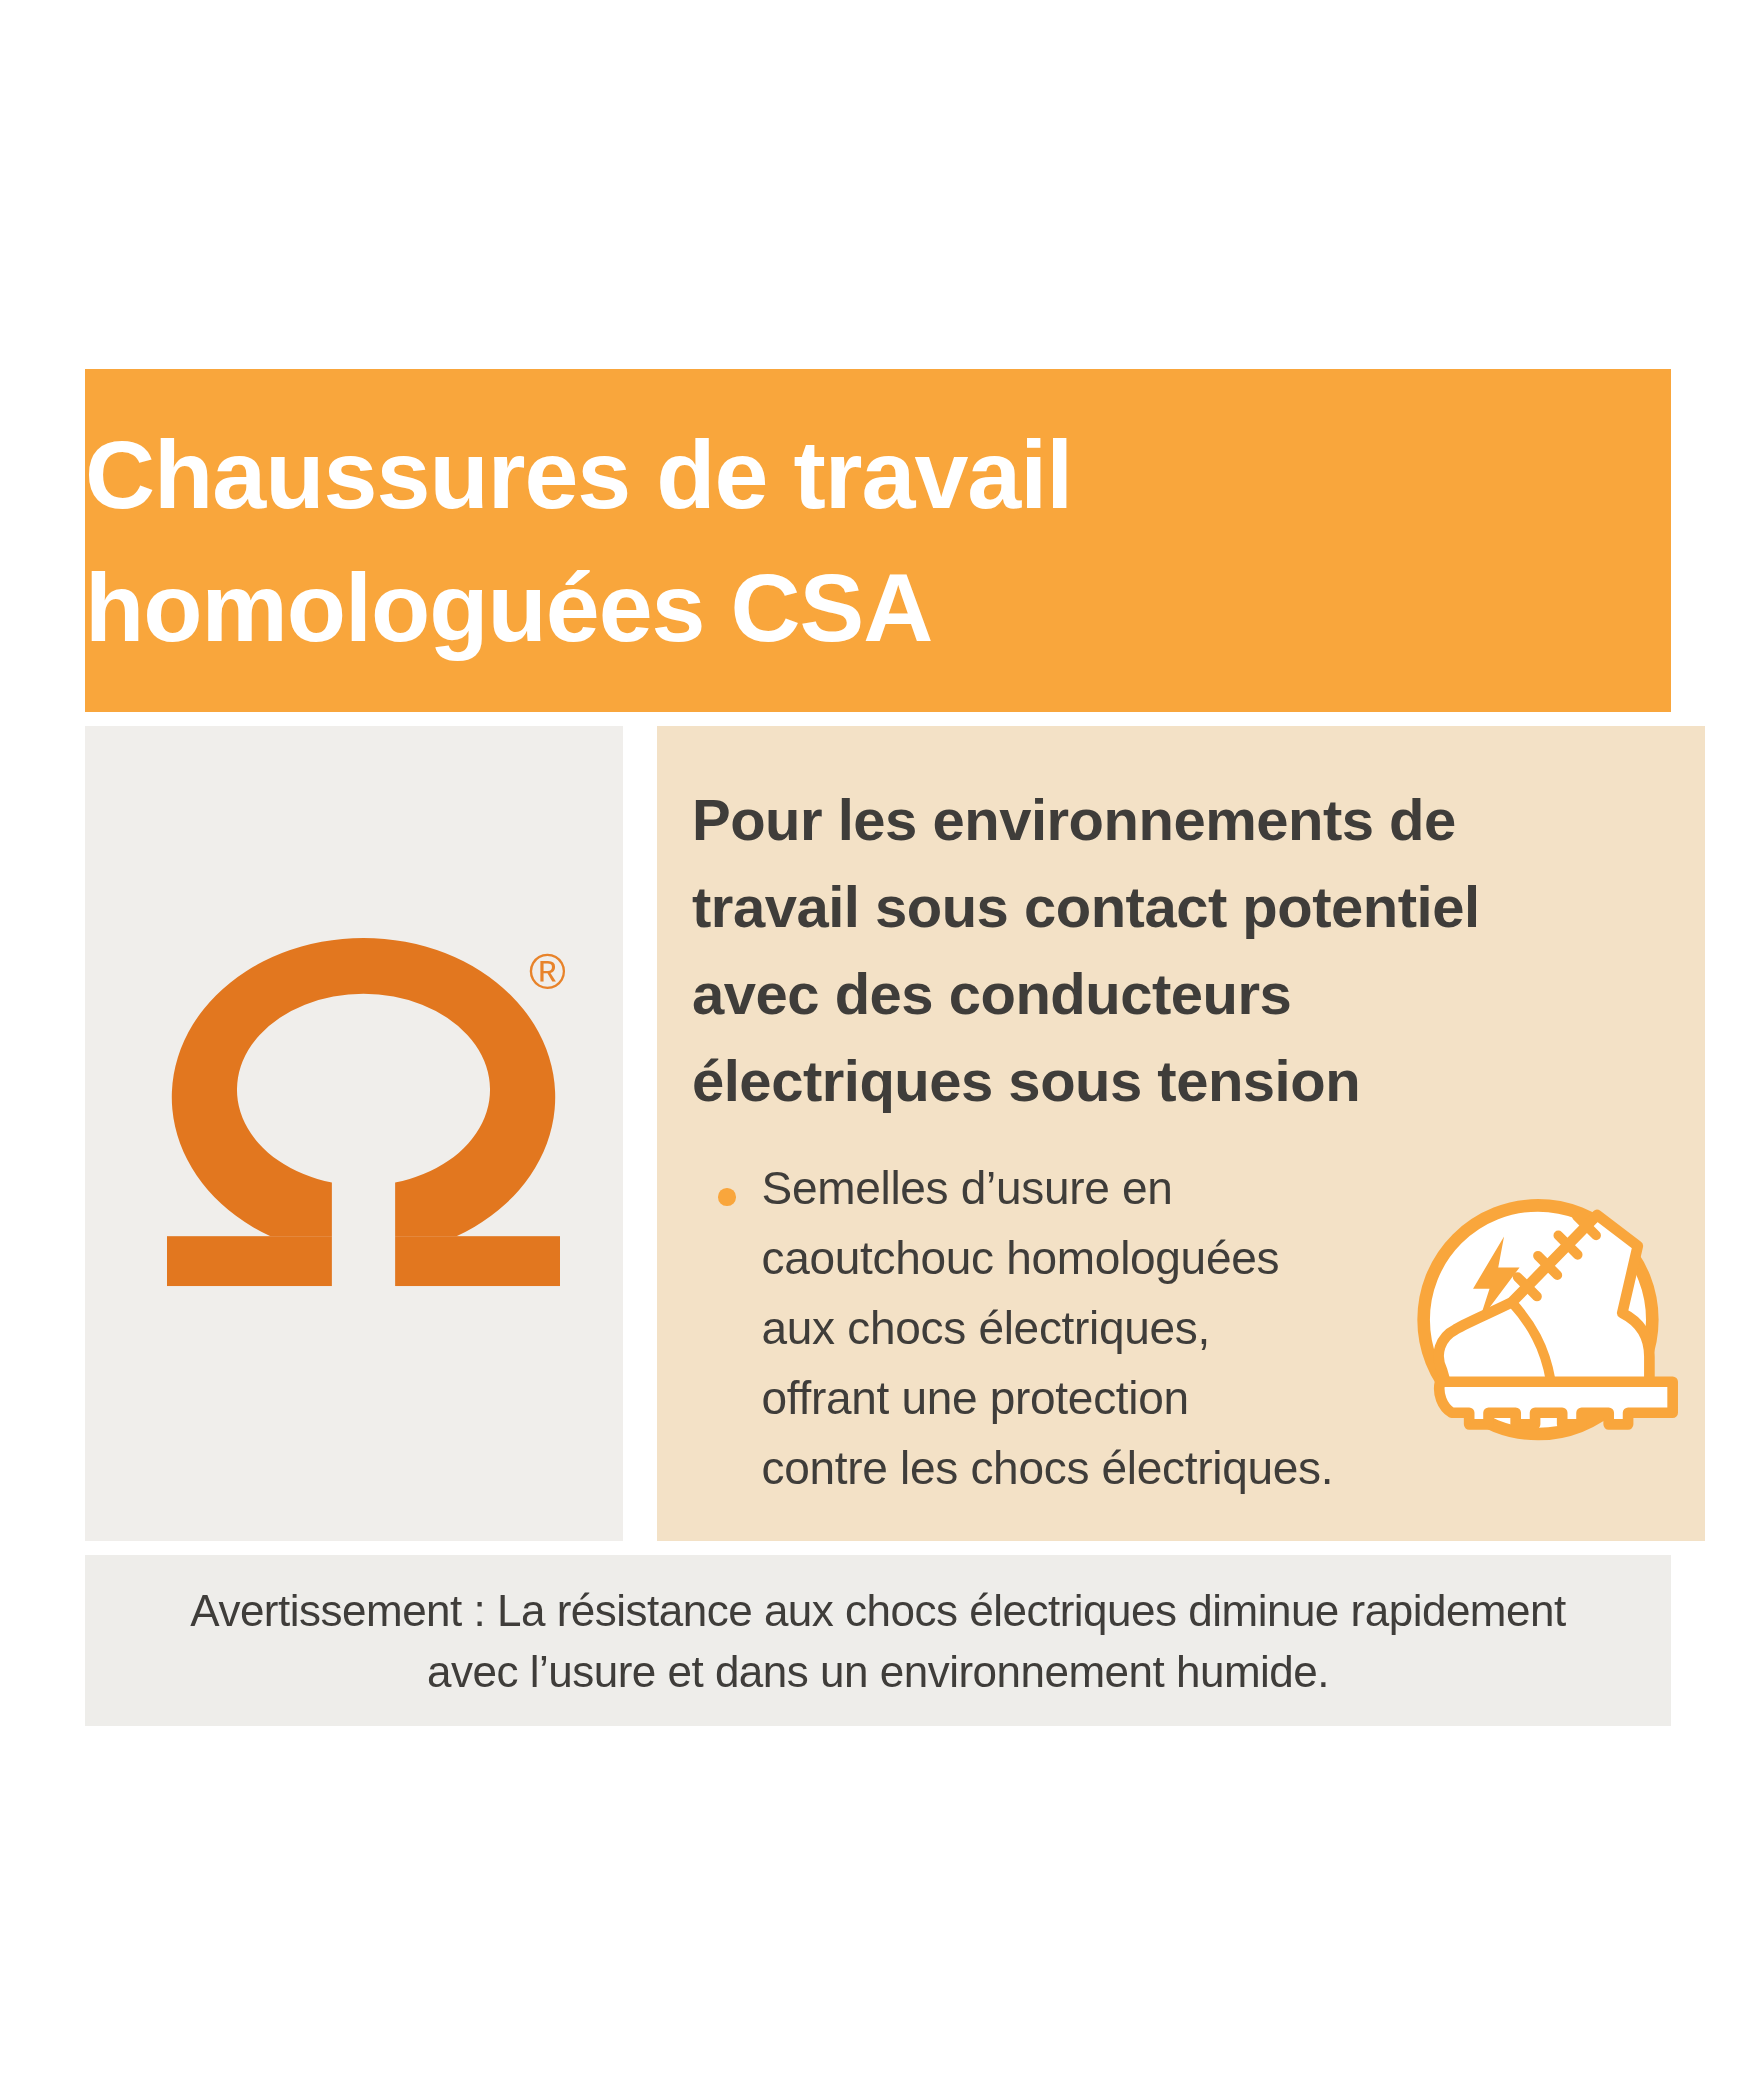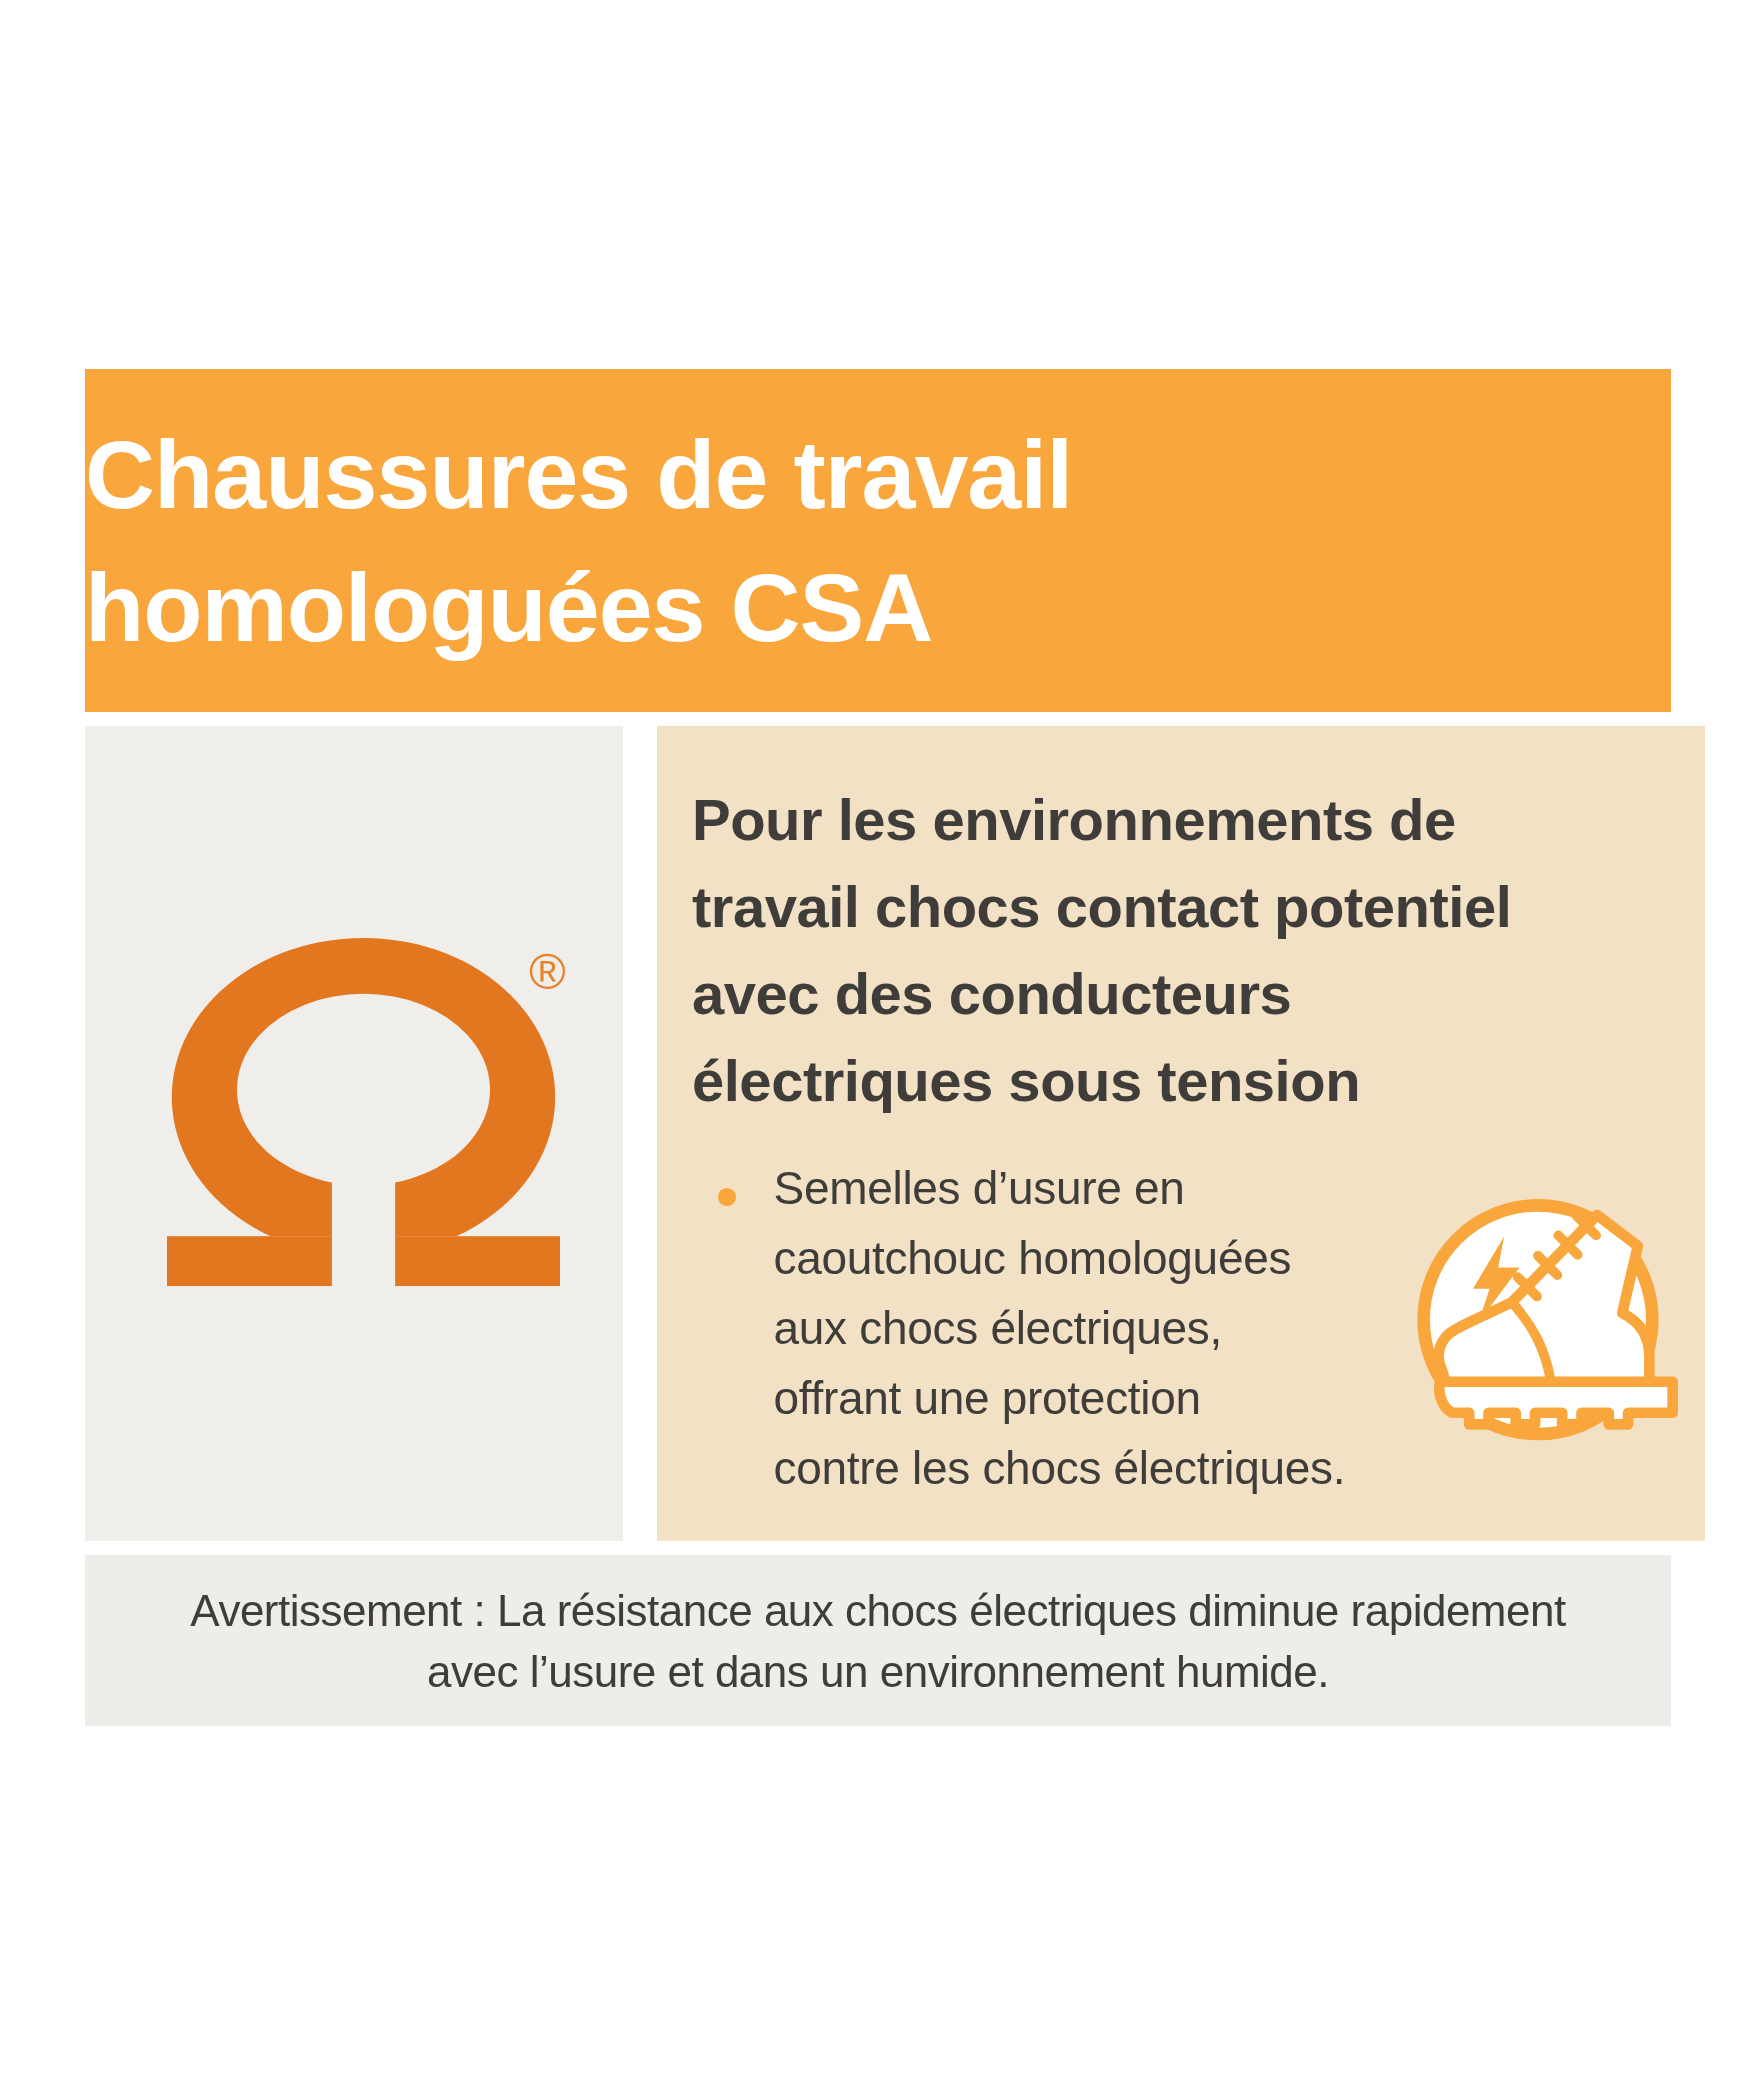--- a/index.html
+++ b/index.html
@@ -54,21 +54,21 @@
   .heading-line{
     color:var(--text-dark);
     font-size:58px;font-weight:700;line-height:87px;letter-spacing:-0.5px;
     white-space:nowrap;
   }
   .bullet-row{position:absolute;left:61px;top:427px;display:flex;align-items:flex-start;}
   .bullet-dot{
     width:17.5px;height:17.5px;border-radius:50%;
     background:var(--orange);margin-top:35px;flex:0 0 auto;
   }
-  .bullet-text{margin-left:38px;}
+  .bullet-text{margin-left:26px;}
   .bullet-line{
     color:var(--text-dark);
     font-size:46px;font-weight:400;line-height:70px;letter-spacing:-0.3px;
     white-space:nowrap;
   }
   .boot-badge{position:absolute;left:740px;top:460px;width:311px;height:281px;overflow:visible;}
   .badge-ring{fill:var(--white);stroke:var(--orange);stroke-width:13px;}
   .bolt-fill{fill:var(--orange);}
   .boot-part{
     fill:var(--white);stroke:var(--orange);stroke-width:11px;
@@ -105,21 +105,21 @@
       <path class="omega-fill" d="M 108 313 A 200 166 0 1 1 302 313 L 238 313 L 238 257 A 132 100 0 1 0 172 257 L 172 313 Z"></path>
       <rect class="omega-fill" x="0" y="313" width="172" height="52"></rect>
       <rect class="omega-fill" x="238" y="313" width="172" height="52"></rect>
     </svg>
     <span class="rmark">®</span>
   </section>
 
   <section class="info-panel">
     <div class="info-heading">
       <div class="heading-line">Pour les environnements de</div>
-      <div class="heading-line">travail chocs contact potentiel</div>
+      <div class="heading-line">travail sous contact potentiel</div>
       <div class="heading-line">avec des conducteurs</div>
       <div class="heading-line">électriques sous tension</div>
     </div>
 
     <div class="bullet-row">
       <span class="bullet-dot"></span>
       <div class="bullet-text">
         <div class="bullet-line">Semelles d’usure en</div>
         <div class="bullet-line">caoutchouc homologuées</div>
         <div class="bullet-line">aux chocs électriques,</div>

